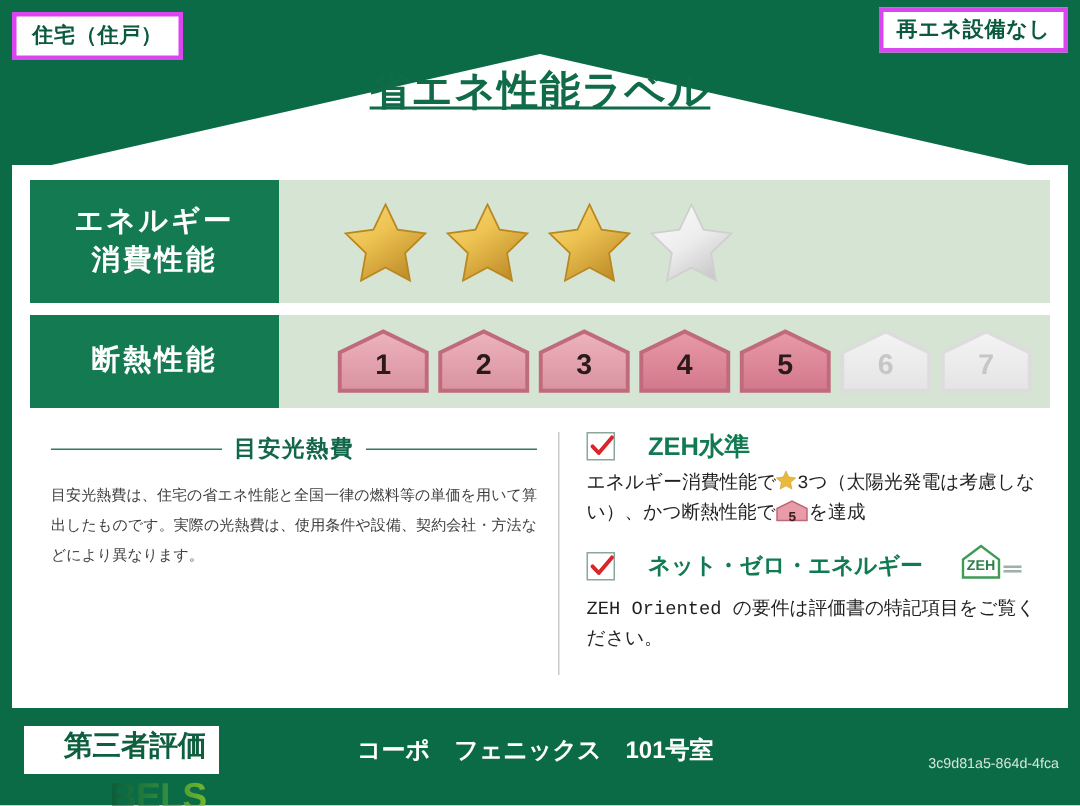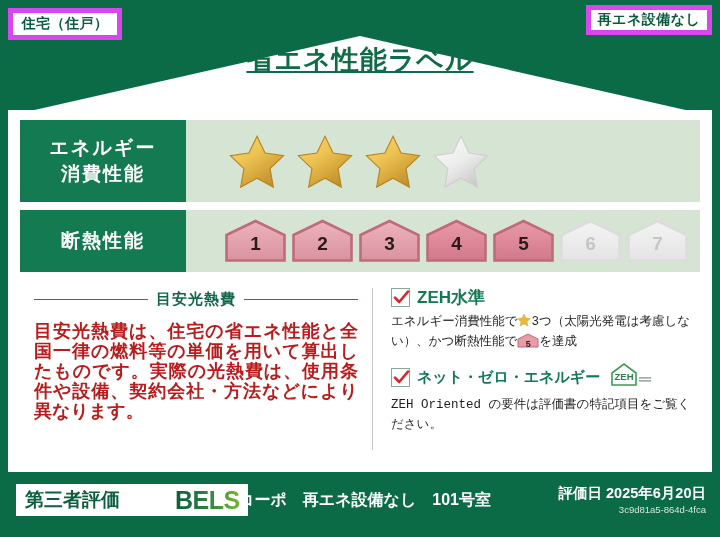--- a/index.html
+++ b/index.html
@@ -38,21 +38,21 @@
     letter-spacing: 1px;
     line-height: 34px;
     margin-top: 1px;
     text-decoration: underline;
   }
 
   
   .badge {
     position: absolute;
     background: #ffffff;
-    border: 5px solid #d946ef;
+    border: 3px solid #d946ef;
     color: #0b5a3d;
     font-size: 14px; font-weight: bold;
     display: flex; align-items: center; justify-content: center;
     z-index: 6;
     letter-spacing: .5px;
   }
   #badge-type { left: 8px; top: 8px; width: 114px; height: 32px; }
   #badge-renew { right: 8px; top: 5px; width: 126px; height: 30px; }
 
   
@@ -144,32 +144,31 @@
     text-align: center;
     color: #d8262b;
     font-size: 31px;
     font-weight: bold;
     letter-spacing: 0px;
     margin-top: 8px;
     line-height: 36px;
   }
   .cost-note {
     margin-top: 12px;
-    font-size: 18px;
+    font-size: 10px;
     line-height: 20px;
-    color: #b91c1c;
+    color: #404040;
     text-align: justify;
     letter-spacing: 0px;
-    font-weight: bold;
   }
 
   
   .check-item { margin-bottom: 4px; }
   .check-head {
-    display: flex; align-items: center; gap: 7px;
+    display: flex; align-items: center; gap: 22px;
   }
   .checkbox {
     width: 19px; height: 19px;
     border: 1px solid #8aa79a;
     background: #fff;
     position: relative;
     flex: 0 0 auto;
   }
   .checkbox svg { position: absolute; left: 1px; top: 0px; }
   .check-title {
@@ -205,23 +204,24 @@
     position: absolute;
     left: 0; bottom: 0;
     width: 720px; height: 65px;
     z-index: 5;
   }
   .bels-box {
     position: absolute;
     left: 16px; top: 12px;
     height: 32px;
     background: #ffffff;
-    display: flex; align-items: center;
+    display: flex; align-items: flex-end;
     padding: 0 8px 0 9px;
     gap: 7px;
+    flex-direction: column;
   }
   .bels-jp {
     font-size: 19px; font-weight: bold; color: #0e5f3f;
     letter-spacing: 0px;
   }
   .bels-en {
     font-size: 25px; font-weight: bold;
     letter-spacing: -0.5px;
     background: linear-gradient(90deg, #0a5c3a 0%, #2f8a3f 55%, #76b82a 100%);
     -webkit-background-clip: text;
@@ -478,18 +478,17 @@
 
       </div>
     </div>
   </div>
 
   <div class="footer">
     <div class="bels-box">
       <span class="bels-jp">第三者評価</span>
       <span class="bels-en">BELS</span>
     </div>
-    <div class="prop-name">コーポ　再エネ設備なし　101号室</div>
-    <div class="eval-date">評価日 2025年6月20日</div>
+    <div class="prop-name">コーポ　フェニックス　101号室</div>
     <div class="eval-id">3c9d81a5-864d-4fca</div>
   </div>
 
 </div>
 
 </body></html>

